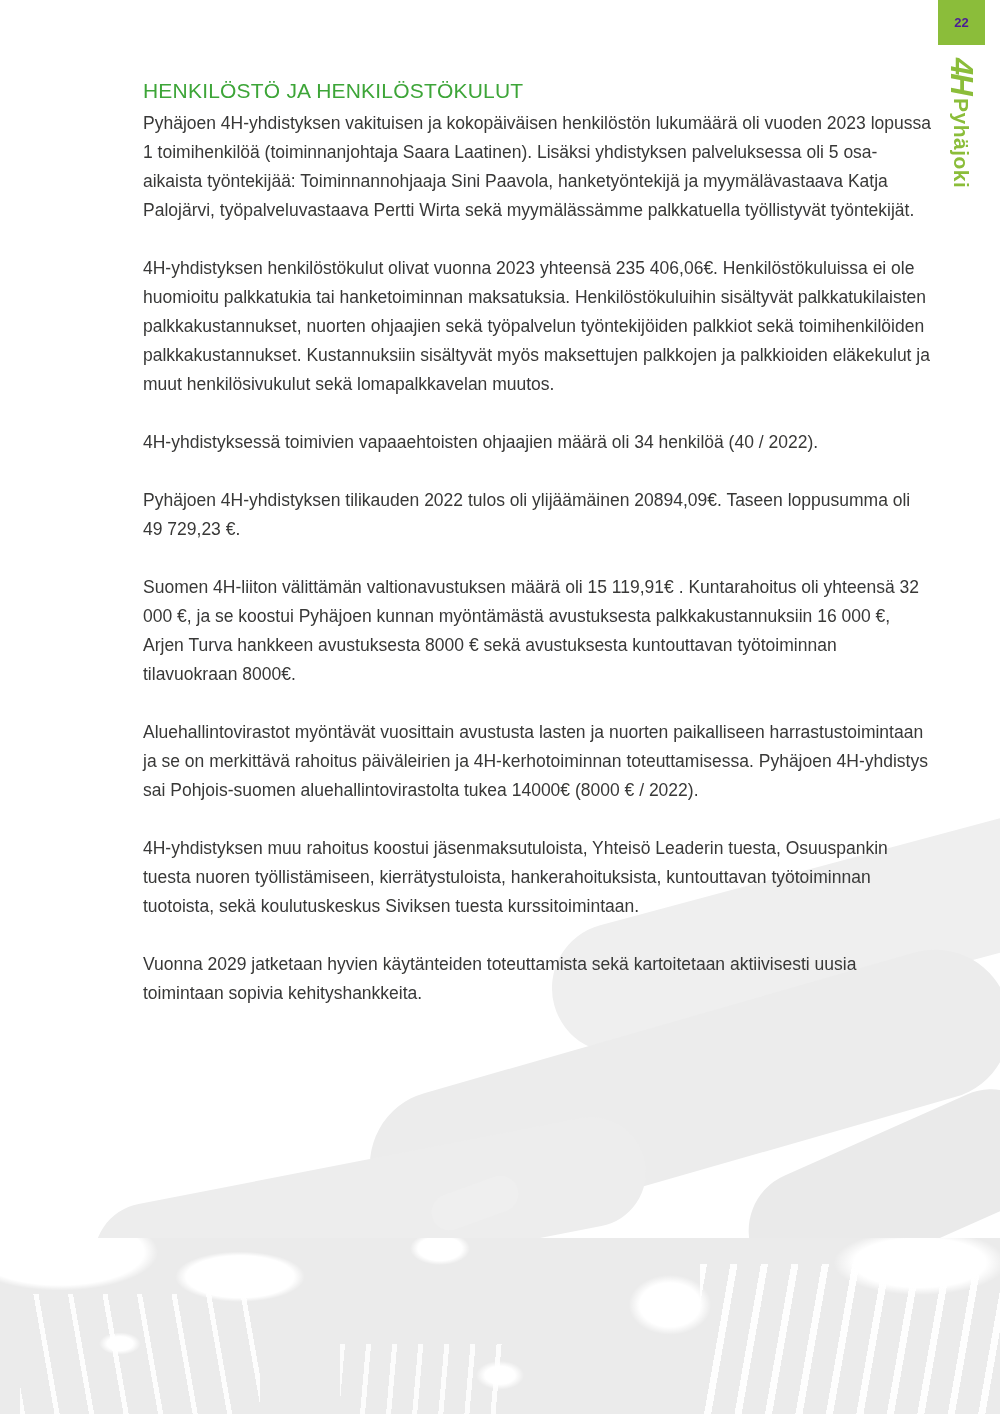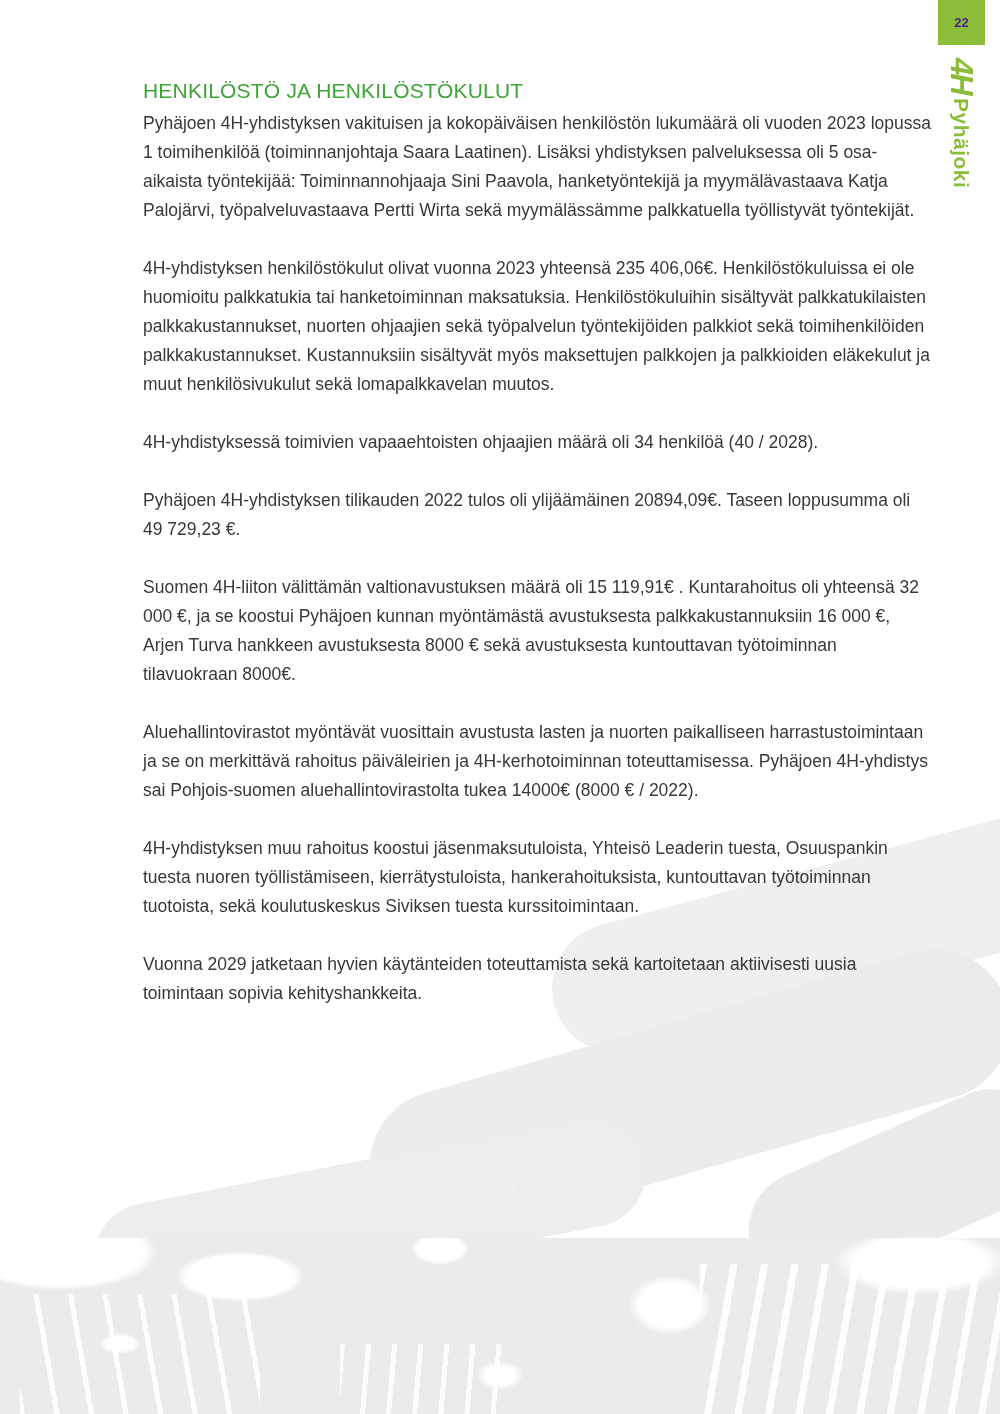--- a/index.html
+++ b/index.html
@@ -89,21 +89,21 @@
 <div class="side-logo">
   <span class="logo-mark">4H</span>
   <span class="logo-text">Pyhäjoki</span>
 </div>
 
 <div class="content">
 
   <h2>HENKILÖSTÖ JA HENKILÖSTÖKULUT</h2>
   <p>Pyhäjoen 4H-yhdistyksen vakituisen ja kokopäiväisen henkilöstön lukumäärä oli vuoden 2023 lopussa 1 toimihenkilöä (toiminnanjohtaja Saara Laatinen). Lisäksi yhdistyksen palveluksessa oli 5 osa-aikaista työntekijää: Toiminnannohjaaja Sini Paavola, hanketyöntekijä ja myymälävastaava Katja Palojärvi, työpalveluvastaava Pertti Wirta sekä myymälässämme palkkatuella työllistyvät työntekijät.</p>
   <p>4H-yhdistyksen henkilöstökulut olivat vuonna 2023 yhteensä 235 406,06€. Henkilöstökuluissa ei ole huomioitu palkkatukia tai hanketoiminnan maksatuksia. Henkilöstökuluihin sisältyvät palkkatukilaisten palkkakustannukset, nuorten ohjaajien sekä työpalvelun työntekijöiden palkkiot sekä toimihenkilöiden palkkakustannukset. Kustannuksiin sisältyvät myös maksettujen palkkojen ja palkkioiden eläkekulut ja muut henkilösivukulut sekä lomapalkkavelan muutos.</p>
-  <p>4H-yhdistyksessä toimivien vapaaehtoisten ohjaajien määrä oli 34 henkilöä (40 / 2028).</p>
+  <p>4H-yhdistyksessä toimivien vapaaehtoisten ohjaajien määrä oli 34 henkilöä (40 / 2022).</p>
 
   <p>Pyhäjoen 4H-yhdistyksen tilikauden 2022 tulos oli ylijäämäinen 20894,09€. Taseen loppusumma oli 49 729,23 €.</p>
   <p>Suomen 4H-liiton välittämän valtionavustuksen määrä oli 15 119,91€ . Kuntarahoitus oli yhteensä 32 000 €, ja se koostui Pyhäjoen kunnan myöntämästä avustuksesta palkkakustannuksiin 16 000 €, Arjen Turva hankkeen avustuksesta 8000 € sekä avustuksesta kuntouttavan työtoiminnan tilavuokraan 8000€.</p>
   <p>Aluehallintovirastot myöntävät vuosittain avustusta lasten ja nuorten paikalliseen harrastustoimintaan ja se on merkittävä rahoitus päiväleirien ja 4H-kerhotoiminnan toteuttamisessa. Pyhäjoen 4H-yhdistys sai Pohjois-suomen aluehallintovirastolta tukea 14000€ (8000 € / 2022).</p>
   <p>4H-yhdistyksen muu rahoitus koostui jäsenmaksutuloista, Yhteisö Leaderin tuesta, Osuuspankin tuesta nuoren työllistämiseen, kierrätystuloista, hankerahoituksista, kuntouttavan työtoiminnan tuotoista, sekä koulutuskeskus Siviksen tuesta kurssitoimintaan.</p>
 
 
   <p>Vuonna 2029 jatketaan hyvien käytänteiden toteuttamista sekä kartoitetaan aktiivisesti uusia toimintaan sopivia kehityshankkeita.</p>
 
 </div>

